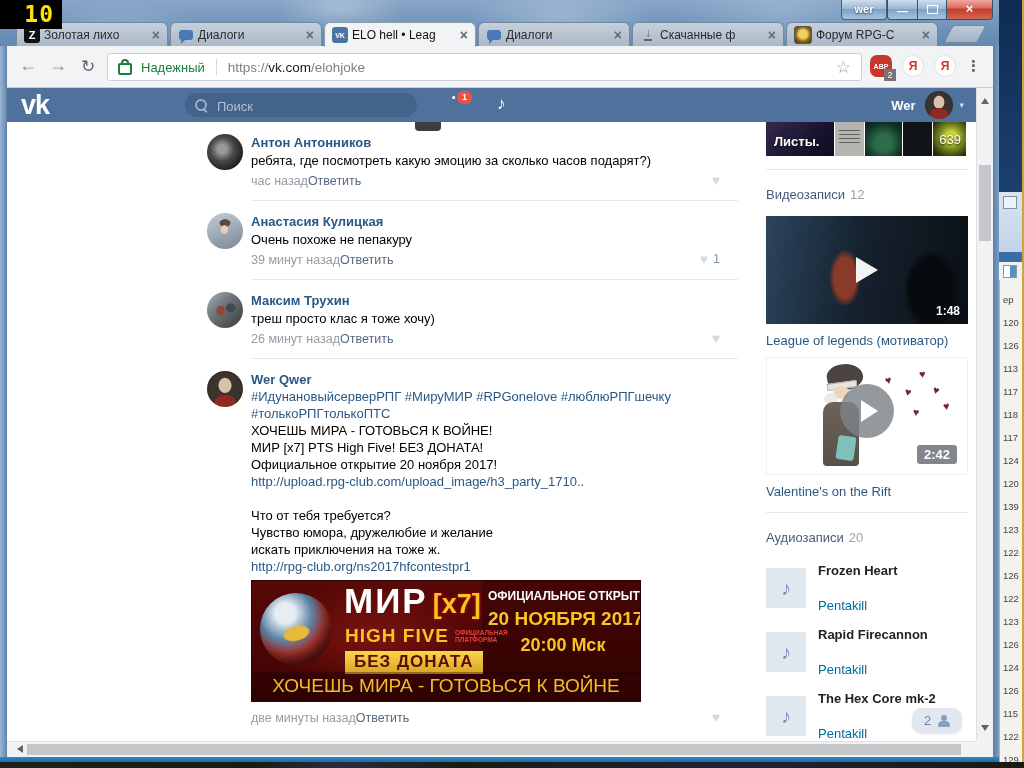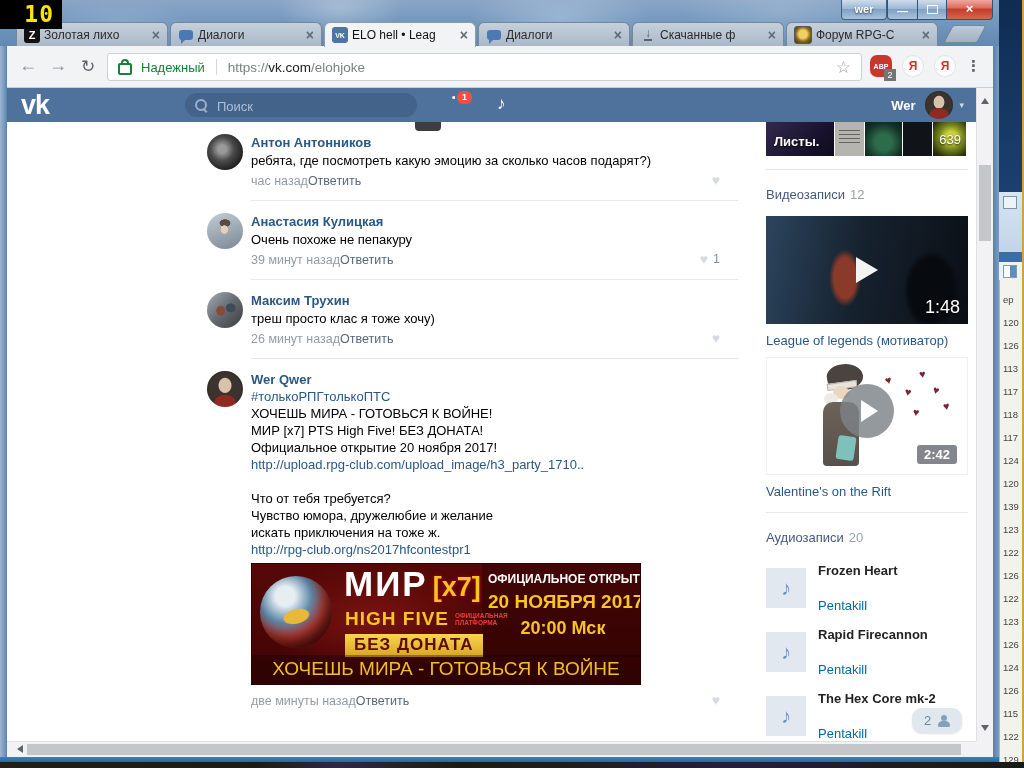--- a/index.html
+++ b/index.html
@@ -170,21 +170,21 @@
   .sb-header{margin-top:17px;font-size:13px;color:#45597a;}
   .sb-count{color:#99a2ab;margin-left:5px;}
   .vthumb1{margin-top:14px;width:202px;height:108px;position:relative;
     background:linear-gradient(100deg,#2c455e 0%,#16222f 45%,#0b0f15 100%);}
   .vthumb1::before{content:"";position:absolute;left:56px;top:26px;width:46px;height:72px;
     background:radial-gradient(22px 40px at 50% 50%,#8a3a28 0 50%,rgba(0,0,0,0) 72%);}
   .vthumb1::after{content:"";position:absolute;right:8px;top:24px;width:72px;height:84px;
     background:radial-gradient(36px 52px at 60% 60%,#070a0e 0 60%,rgba(0,0,0,0) 78%);}
   .play-tri{position:absolute;left:50%;top:50%;transform:translate(-50%,-50%);width:0;height:0;
     border-left:22px solid #fff;border-top:13px solid transparent;border-bottom:13px solid transparent;opacity:.95;z-index:2;}
-  .dur1{position:absolute;right:8px;bottom:6px;color:#fff;font-size:18px;font-weight:normal;text-shadow:0 1px 2px #000;z-index:2;margin-left:44px;}
+  .dur1{position:absolute;right:8px;bottom:6px;color:#fff;font-size:12px;font-weight:bold;text-shadow:0 1px 2px #000;z-index:2;margin-left:44px;}
   .vcap{margin-top:9px;font-size:13px;color:#2a5885;}
   .vthumb2{margin-top:9px;width:202px;height:118px;position:relative;background:#fff;border:1px solid #f0f0f0;box-sizing:border-box;}
   .char-hair{position:absolute;left:60px;top:6px;width:36px;height:26px;background:#4a4340;border-radius:45% 60% 50% 50%;transform:rotate(-10deg);}
   .char-band{position:absolute;left:60px;top:24px;width:28px;height:5px;background:#e8e4de;border:1px solid #b8b4ae;transform:rotate(-8deg);}
   .char-face{position:absolute;left:66px;top:28px;width:16px;height:13px;background:#ecd6c0;border-radius:50%;}
   .char-beard{position:absolute;left:57px;top:35px;width:14px;height:12px;background:#eceae6;border-radius:50%;}
   .char-body{position:absolute;left:56px;top:44px;width:36px;height:64px;background:linear-gradient(#6e6258,#57504c);border-radius:10px 10px 4px 4px;}
   .char-sash{position:absolute;left:70px;top:78px;width:18px;height:24px;background:#7fc0bb;border-radius:3px;transform:rotate(8deg);}
   .vh{position:absolute;color:#7a2433;font-size:11px;}
   .play-circle{position:absolute;left:50%;top:46%;transform:translate(-50%,-50%);width:54px;height:54px;border-radius:50%;
@@ -375,20 +375,21 @@
         <div class="like">
             <span>♥</span>
           </div>
       </div>
       <div class="divider"></div>
 
       <div class="comment">
         <div class="avatar av-wer"></div>
         <div class="c-body">
           <div class="c-name">Wer Qwer</div>
+          <div class="p-hash">#ИдунановыйсерверРПГ #МируМИР #RPGonelove #люблюРПГшечку</div>
           <div class="p-hash">#толькоРПГтолькоПТС</div>
           <div class="p-line">ХОЧЕШЬ МИРА - ГОТОВЬСЯ К ВОЙНЕ!</div>
           <div class="p-line">МИР [x7] PTS High Five! БЕЗ ДОНАТА!</div>
           <div class="p-line">Официальное открытие 20 ноября 2017!</div>
           <span class="p-link">http://upload.rpg-club.com/upload_image/h3_party_1710..</span>
           <div class="p-blank"></div>
           <div class="p-line">Что от тебя требуется?</div>
           <div class="p-line">Чувство юмора, дружелюбие и желание</div>
           <div class="p-line">искать приключения на тоже ж.</div>
           <span class="p-link">http://rpg-club.org/ns2017hfcontestpr1</span>

